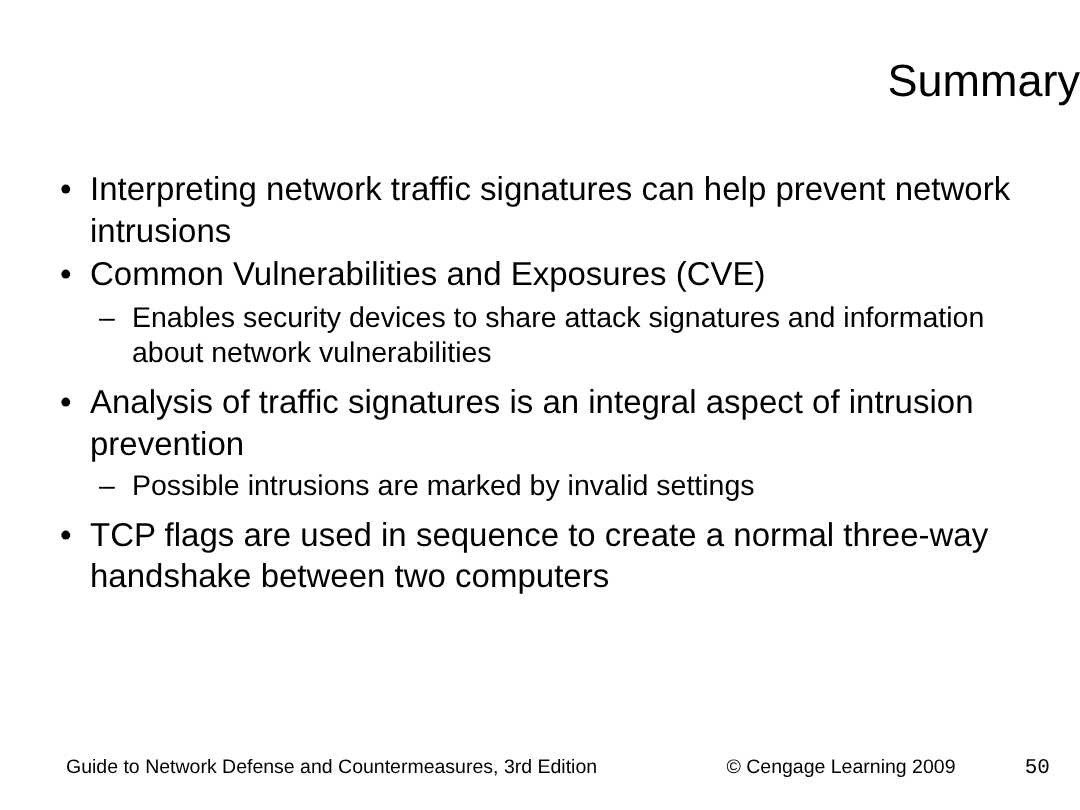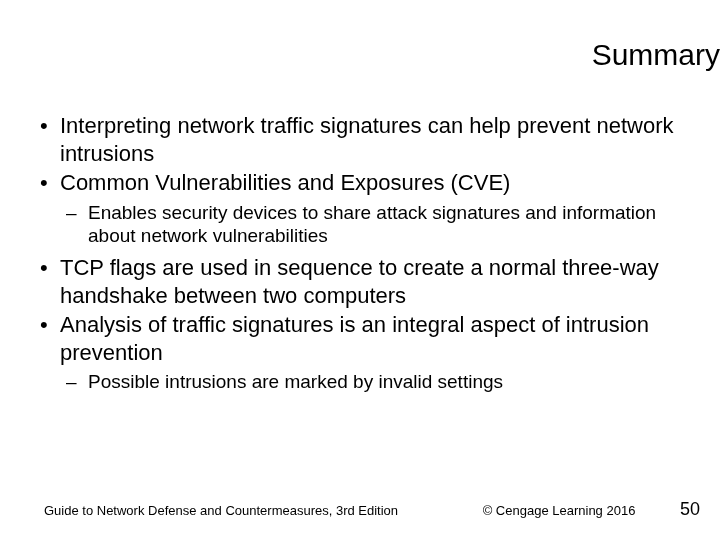--- a/index.html
+++ b/index.html
@@ -72,21 +72,21 @@
       width: 100%;
       padding: 0 32px;
       display: flex;
       justify-content: space-between;
       align-items: baseline;
       font-size: 13px;
       color: #000;
     }
     .footer-left { flex: 0 0 auto; }
     .footer-center { flex: 0 0 auto; margin-left: 40px; }
-    .footer-right { flex: 0 0 auto; font-size: 18px; }
+    .footer-right { flex: 0 0 auto; font-size: 14px; font-family: Liberation Mono, monospace; }
   </style>
 </head>
 <body>
 
 <div class="slide">
   <h1 class="title">Summary</h1>
 
   <div class="content">
     <ul class="level1">
       <li>
@@ -94,31 +94,31 @@
       </li>
       <li>
         <span>Common Vulnerabilities and Exposures (CVE)</span>
         <ul class="level2">
           <li>
             <span>Enables security devices to share attack signatures and information about network vulnerabilities</span>
           </li>
         </ul>
       </li>
       <li>
-        <span>TCP flags are used in sequence to create a normal three-way handshake between two computers</span>
-      </li>
-      <li>
         <span>Analysis of traffic signatures is an integral aspect of intrusion prevention</span>
         <ul class="level2">
           <li>
             <span>Possible intrusions are marked by invalid settings</span>
           </li>
         </ul>
       </li>
+      <li>
+        <span>TCP flags are used in sequence to create a normal three-way handshake between two computers</span>
+      </li>
     </ul>
   </div>
 
   <div class="footer">
     <span class="footer-left">Guide to Network Defense and Countermeasures, 3rd Edition</span>
-    <span class="footer-center">© Cengage Learning 2016</span>
+    <span class="footer-center">© Cengage Learning 2009</span>
     <span class="footer-right">50</span>
   </div>
 </div>
 
 </body></html>

